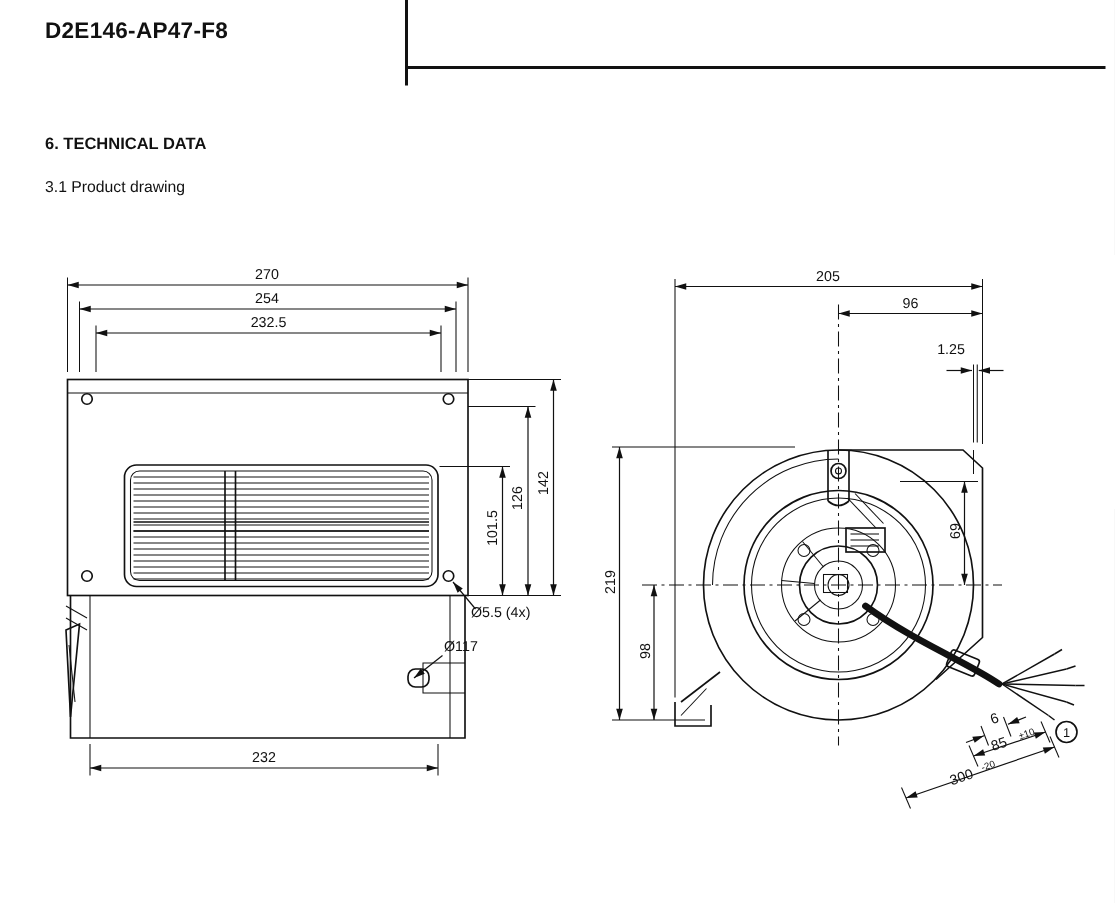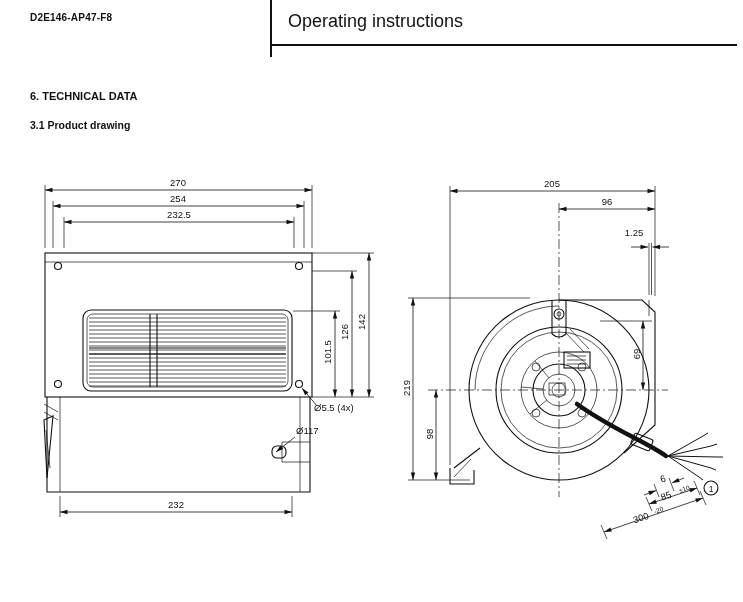--- a/index.html
+++ b/index.html
@@ -1,42 +1,41 @@
 <!DOCTYPE html>
 <html><head>
 <meta charset="utf-8">
 <style>
   html,body{margin:0;padding:0;background:#f3f3f3;}
   .page{position:relative;width:743px;height:602px;background:#ffffff;overflow:hidden;
         font-family:"Liberation Sans","DejaVu Sans",sans-serif;color:#111;}
-  .model{position:absolute;left:30px;top:12px;font-size:10px;font-weight:bold;letter-spacing:.2px;}
+  .model{position:absolute;left:30px;top:12px;font-size:15px;font-weight:bold;letter-spacing:.2px;}
   .vline{position:absolute;left:270px;top:0;width:1.5px;height:57px;background:#111;}
   .hline{position:absolute;left:270px;top:44px;width:467px;height:1.5px;background:#111;}
   .title{position:absolute;left:288px;top:11px;font-size:18px;}
   .h1{position:absolute;left:30px;top:90px;font-size:11px;font-weight:bold;}
-  .h2{position:absolute;left:30px;top:119px;font-size:10.5px;font-weight:bold;}
+  .h2{position:absolute;left:30px;top:119px;font-size:10.5px;font-weight:normal;}
   svg{position:absolute;left:0;top:0;}
   .ln{stroke:#111;stroke-width:1.1;fill:none;}
   .thin{stroke:#111;stroke-width:0.7;fill:none;}
   .dim{stroke:#111;stroke-width:0.8;fill:none;}
   .cl{stroke:#111;stroke-width:0.7;fill:none;stroke-dasharray:10 3 2 3;}
   .cable{stroke:#111;stroke-width:4.5;fill:none;stroke-linecap:round;}
   .wire{stroke:#111;stroke-width:1;fill:none;}
   text{font-size:9.5px;fill:#111;font-family:"Liberation Sans","DejaVu Sans",sans-serif;}
   .dt{text-anchor:middle;}
   .sup{font-size:6.5px;}
 </style>
 </head>
 <body>
 
 <div class="page">
 
   <div class="model">D2E146-AP47-F8</div>
   <div class="vline"></div>
-  <div class="title">Operating instructions</div>
   <div class="hline"></div>
   <div class="h1">6. TECHNICAL DATA</div>
   <div class="h2">3.1 Product drawing</div>
 
   <svg width="743" height="602" viewBox="0 0 743 602">
 
     <g>
 
       <rect x="45" y="253" width="267" height="144" class="ln"></rect>
       <line x1="45" y1="262" x2="312" y2="262" class="thin"></line>

